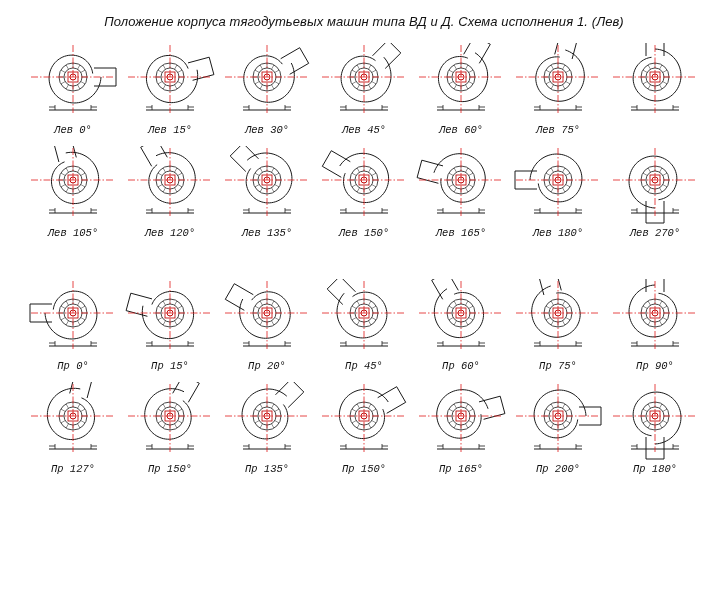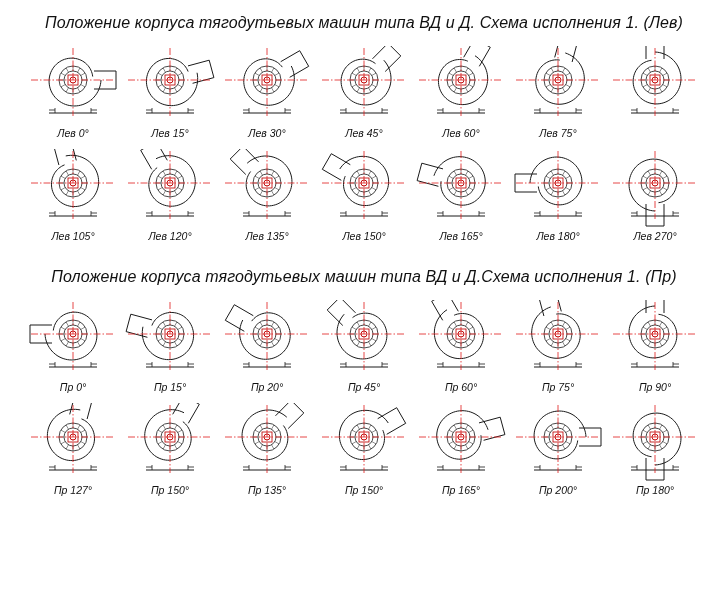--- a/index.html
+++ b/index.html
@@ -18,35 +18,36 @@
     position: relative;
     width: 728px;
     height: 594px;
   }
   .section {
     position: relative;
   }
   .section-title {
     text-align: center;
     font-style: italic;
-    font-size: 16px;
+    font-size: 13px;
     letter-spacing: 0.1px;
     color: #111;
     white-space: nowrap;
   }
   .grid-row {
     display: flex;
     justify-content: center;
     align-items: flex-start;
   }
   .cell {
     width: 97px;
     display: flex;
     flex-direction: column;
     align-items: center;
+    font-family: Liberation Mono, monospace;
   }
   .fig {
     width: 92px;
     height: 78px;
     position: relative;
   }
   .fig svg {
     display: block;
   }
   .cell-label {
@@ -560,21 +561,20 @@
             </svg>
           </div>
         <div class="cell-label">Лев 270°</div>
       </div>
     </div>
   </div>
 
   <div class="section-gap"></div>
 
   <div class="section">
-    <div class="section-title">Положение корпуса тягодутьевых машин типа ВД и Д.Схема исполнения 1. (Пр)</div>
     <div class="title-gap"></div>
 
     <div class="grid-row">
       <div class="cell">
         <div class="fig">
             <svg width="92" height="78" viewBox="0 0 92 78">
               <g>
                 <path d="M26.30 30.53L26.56 28.84L26.96 27.18L27.51 25.54L28.20 23.95L29.02 22.41L29.98 20.95L31.06 19.56L32.27 18.26L33.58 17.06L35.00 15.98L36.52 15.01L38.12 14.17L39.80 13.47L41.54 12.91L43.33 12.50L45.16 12.24L47.01 12.13L48.87 12.19L50.73 12.40L52.58 12.77L54.40 13.31L56.17 13.99L57.89 14.83L59.54 15.82L61.10 16.95L62.57 18.21L63.94 19.60L65.19 21.11L66.31 22.73L67.29 24.45L68.13 26.25L68.81 28.12L69.34 30.06L69.70 32.04L69.89 34.06L69.91 36.09L69.75 38.13L69.43 40.16L68.93 42.16L68.25 44.12L67.41 46.02L66.41 47.85L65.25 49.60L63.94 51.25L62.48 52.80L60.90 54.21L59.19 55.50L57.37 56.64L55.45 57.62L53.45 58.45L51.37 59.10L49.24 59.57L47.07 59.87L44.87 59.98L42.65 59.90L40.45 59.63L38.26 59.17L36.12 58.53L34.02 57.70L32.00 56.70L30.06 55.52L28.22 54.17L26.50 52.67L24.90 51.02L23.44 49.23L22.13 47.32L20.99 45.30L20.02 43.17L19.22 40.97L18.62 38.69L18.21 36.36L18.00 34.00" fill="none" stroke="#1a1a1a" stroke-width="1"></path>
                 <path d="M25.0 25.0L3.0 25.0L3.0 43.0L25.0 43.0" fill="none" stroke="#1a1a1a" stroke-width="1"></path>
                 <circle cx="46" cy="34" r="14" fill="none" stroke="#1a1a1a" stroke-width="0.8"></circle>

